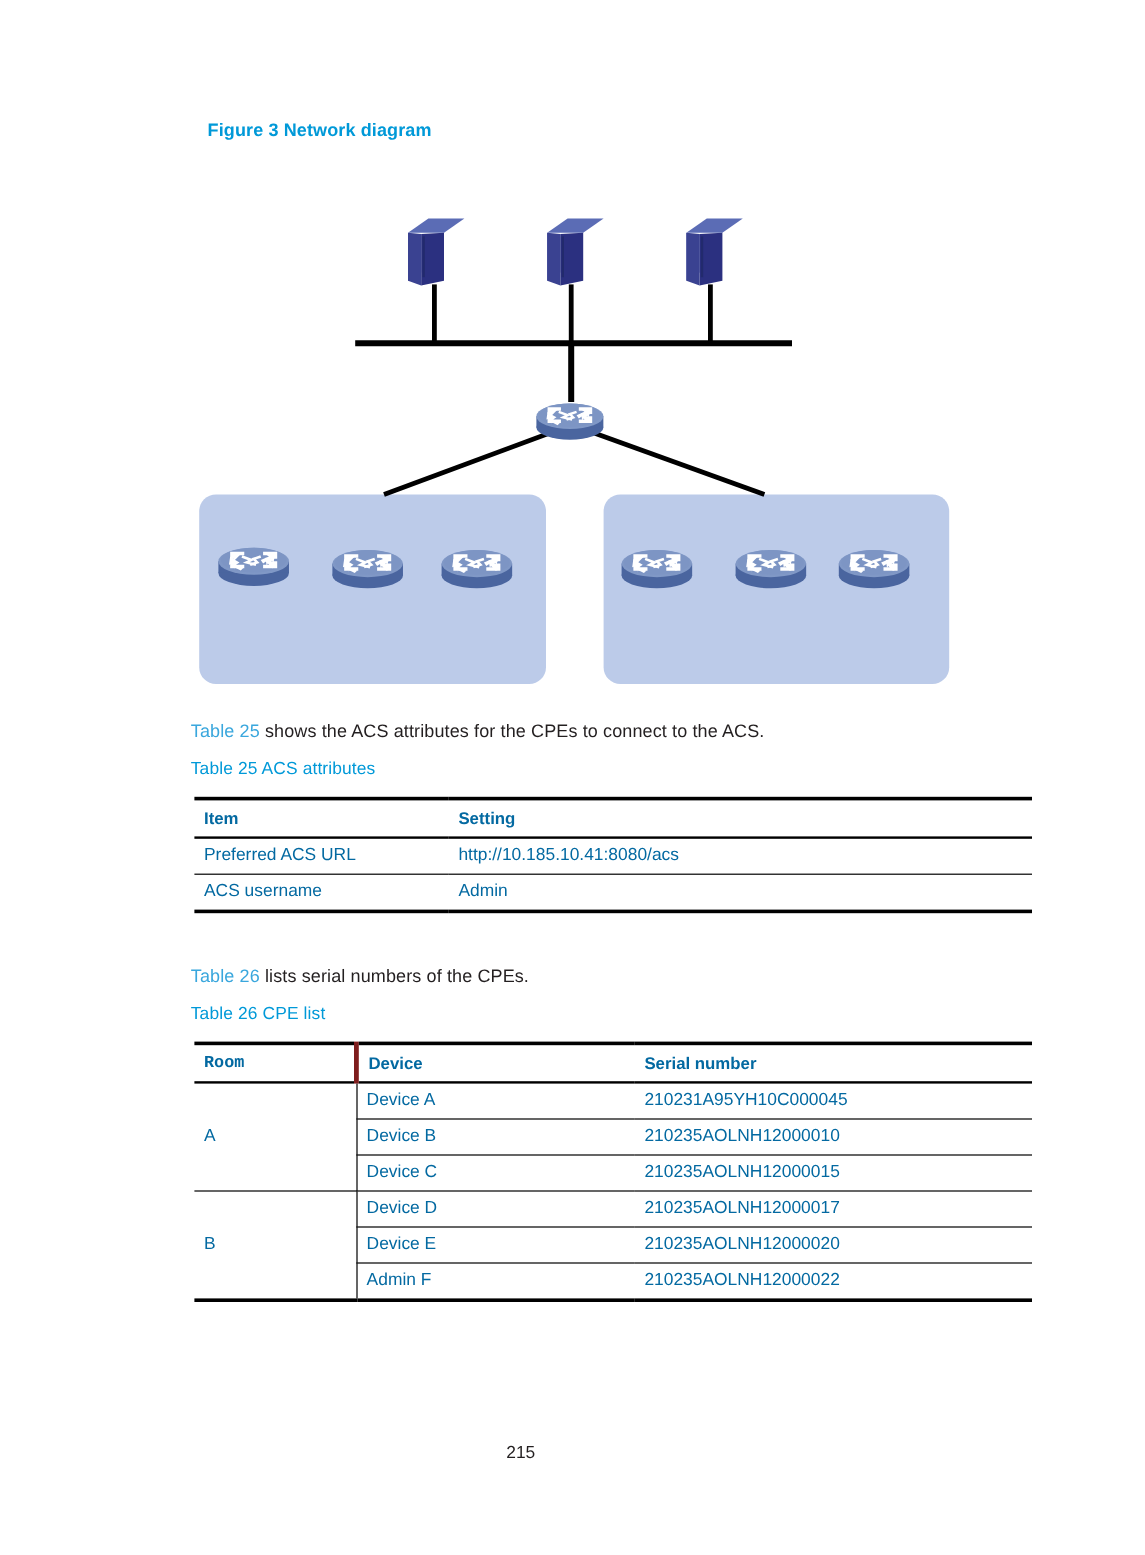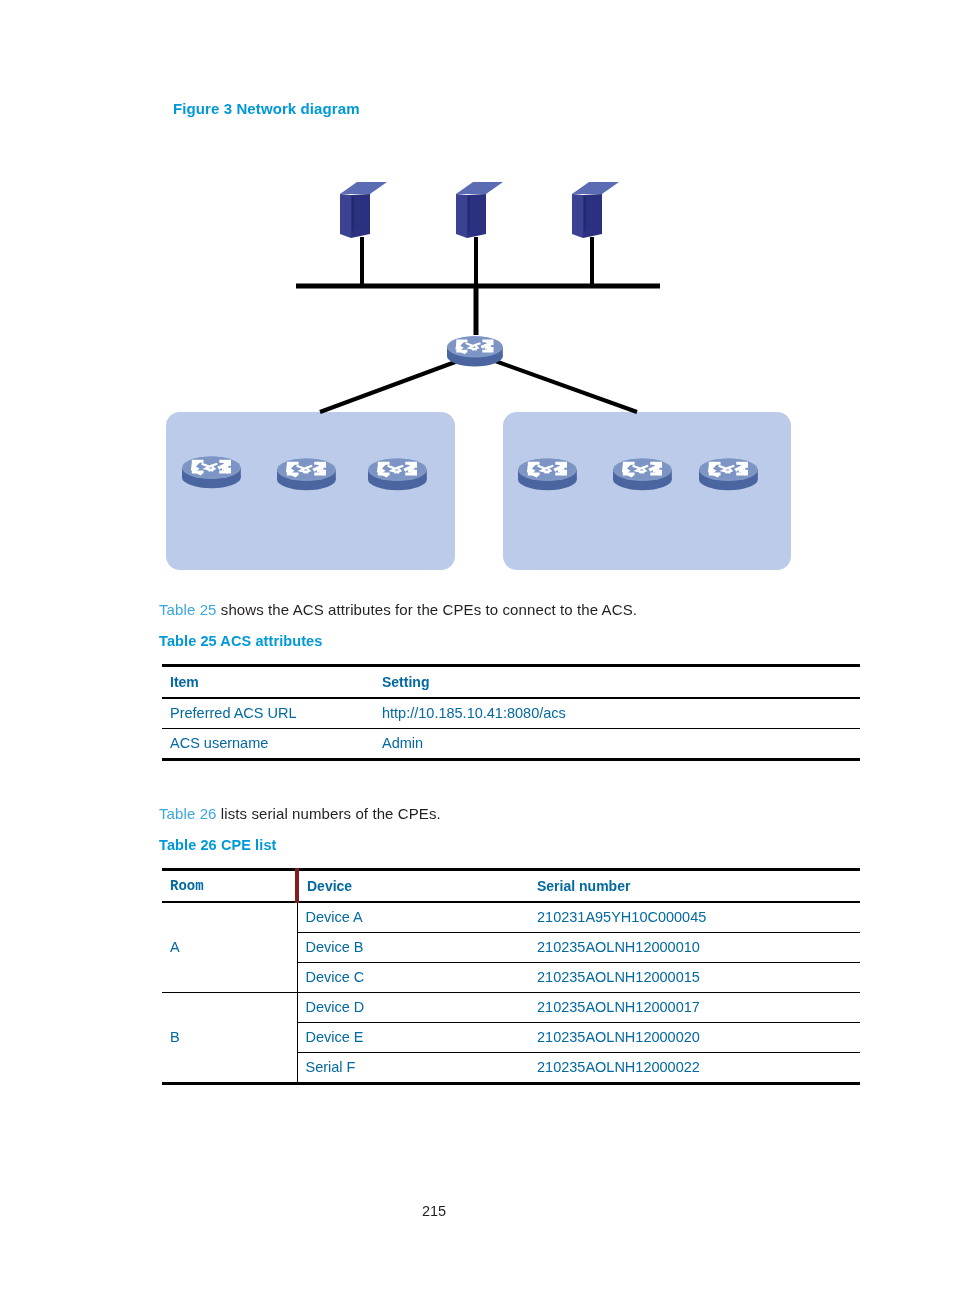--- a/index.html
+++ b/index.html
@@ -47,21 +47,21 @@
     color: #3aa7dd;
     margin-top: 14px;
   }
   .para-25 { top: 601px; }
   .para-26 { top: 805px; }
 
   .tbl-caption {
     position: absolute;
     left: 159px;
     font-size: 14.5px;
-    font-weight: bold;
+    font-weight: normal;
     color: #0099d8;
     letter-spacing: 0.1px;
     white-space: nowrap;
   }
   .cap-25 { top: 633px; }
   .cap-26 { top: 837px; }
 
   
   .diagram {
     position: absolute;
@@ -318,21 +318,21 @@
       <tr>
         <td class="room-cell room-last" rowspan="3">B</td>
         <td>Device D</td>
         <td>210235AOLNH12000017</td>
       </tr>
       <tr>
         <td>Device E</td>
         <td>210235AOLNH12000020</td>
       </tr>
       <tr class="last-row">
-        <td>Serial F</td>
+        <td>Admin F</td>
         <td>210235AOLNH12000022</td>
       </tr>
     </tbody>
   </table>
 
   <div class="page-number">215</div>
 
 </div>
 
 </body></html>

